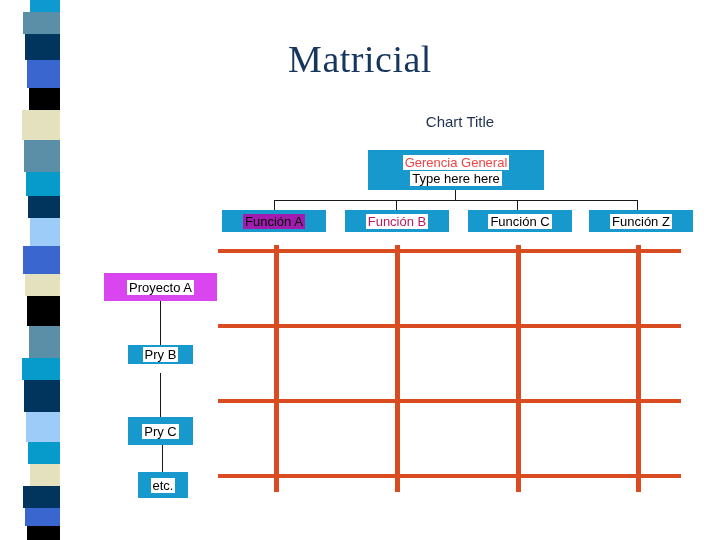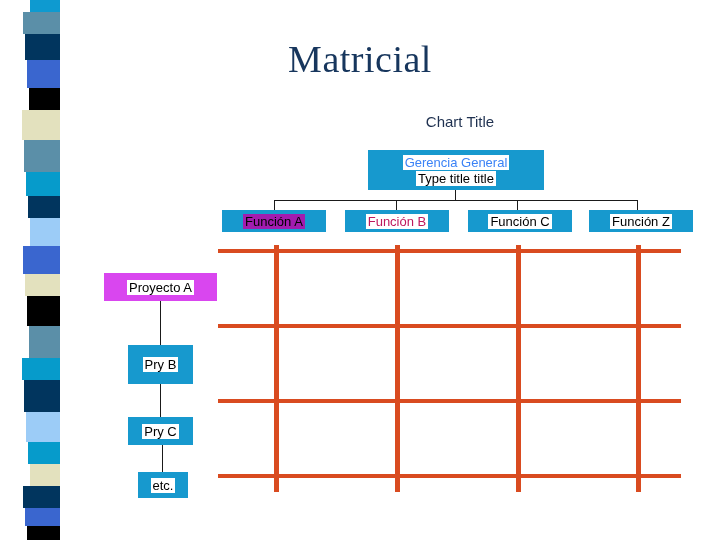--- a/index.html
+++ b/index.html
@@ -83,21 +83,21 @@
   #node-root .txt + .txt { margin-top: 1px; }
 
   .fn-node { top: 210px; height: 22px; }
   #node-fn-0 { left: 222px; width: 104px; }
   #node-fn-1 { left: 345px; width: 104px; }
   #node-fn-2 { left: 468px; width: 104px; }
   #node-fn-3 { left: 589px; width: 104px; }
 
   .pry-node { }
   #node-pry-0 { left: 104px; top: 273px; width: 113px; height: 28px; }
-  #node-pry-1 { left: 128px; top: 345px; width: 65px;  height: 39px; }
+  #node-pry-1 { left: 128px; top: 345px; width: 65px;  height: 19px; }
   #node-pry-2 { left: 128px; top: 417px; width: 65px;  height: 28px; }
   #node-pry-3 { left: 138px; top: 472px; width: 50px;  height: 26px; }
 
   
   .conn {
     position: absolute;
     background: #1A1A1A;
   }
   .conn.h { height: 1px; }
   .conn.v { width: 1px; }
@@ -158,22 +158,22 @@
     <div class="grid-line h" style="left: 218px; top: 324px; width: 463px; background: rgb(217, 75, 32);"></div>
     <div class="grid-line h" style="left: 218px; top: 399px; width: 463px; background: rgb(217, 75, 32);"></div>
     <div class="grid-line h" style="left: 218px; top: 474px; width: 463px; background: rgb(217, 75, 32);"></div>
     <div class="grid-line v" style="left: 274px; top: 245px; height: 247px; background: rgb(217, 75, 32);"></div>
     <div class="grid-line v" style="left: 395px; top: 245px; height: 247px; background: rgb(217, 75, 32);"></div>
     <div class="grid-line v" style="left: 516px; top: 245px; height: 247px; background: rgb(217, 75, 32);"></div>
     <div class="grid-line v" style="left: 636px; top: 245px; height: 247px; background: rgb(217, 75, 32);"></div>
   </div>
 
 <div class="node two-line" id="node-root" style="background: rgb(23, 153, 206);">
-  <div class="txt" style="background: rgb(255, 255, 255); color: #3b82f6;">Gerencia General</div>
-  <div class="txt" style="background: rgb(255, 255, 255); color: rgb(0, 0, 0);">Type title title</div>
+  <div class="txt" style="background: rgb(255, 255, 255); color: #ef4444;">Gerencia General</div>
+  <div class="txt" style="background: rgb(255, 255, 255); color: rgb(0, 0, 0);">Type here here</div>
 </div>
 
 <div class="node fn-node" id="node-fn-0" style="background: rgb(23, 153, 206);">
   <div class="txt" style="background: #a21caf; color: rgb(0, 0, 0);">Función A</div>
 </div>
 <div class="node fn-node" id="node-fn-1" style="background: rgb(23, 153, 206);">
   <div class="txt" style="background: rgb(255, 255, 255); color: #be185d; text-align: right;">Función B</div>
 </div>
 <div class="node fn-node" id="node-fn-2" style="background: rgb(23, 153, 206);">
   <div class="txt" style="background: rgb(255, 255, 255); color: rgb(0, 0, 0);">Función C</div>

